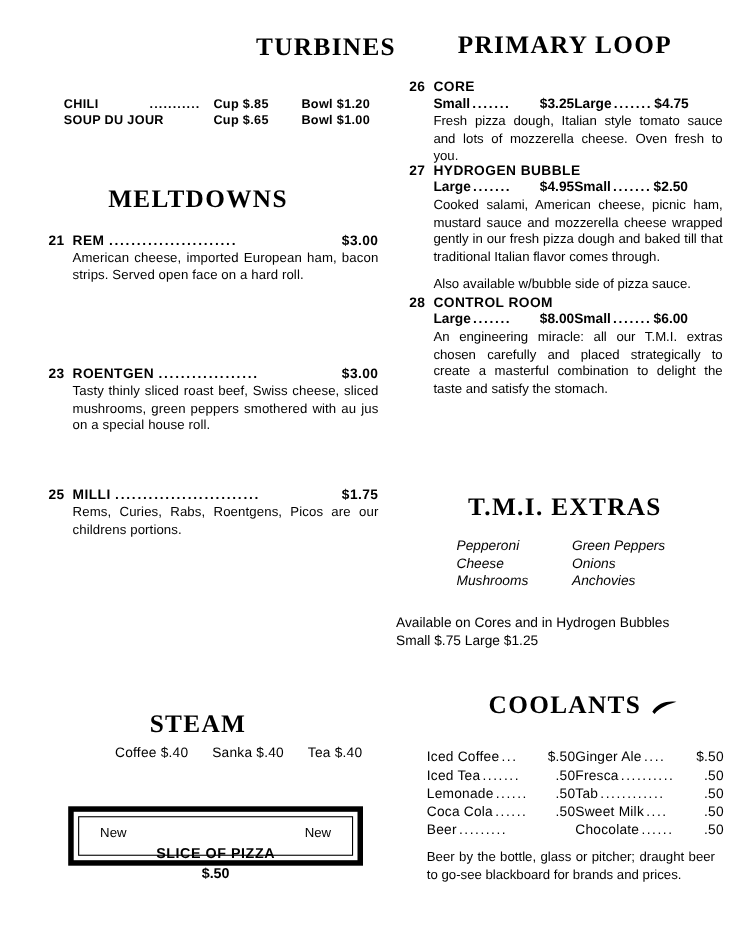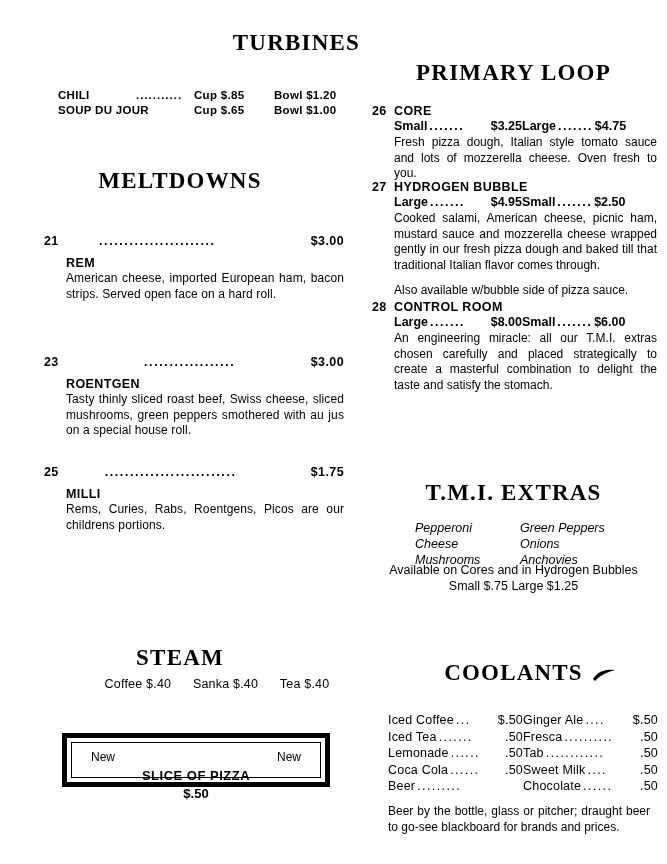--- a/index.html
+++ b/index.html
@@ -26,21 +26,20 @@
     top: 0px;
     width: 360px;
     height: 864px;
   }
   .col-right {
     position: absolute;
     left: 360px;
     top: 0px;
     width: 307px;
     height: 704px;
-    margin-top: 32px;
   }
 
   .section-title {
     text-align: center;
     font-family: "Liberation Serif", serif;
     font-weight: bold;
     font-size: 23px;
     letter-spacing: 1.2px;
   }
 
@@ -99,21 +98,20 @@
     font-size: 12.5px;
     letter-spacing: 0.4px;
   }
   .item .num {
     width: 22px;
     flex: 0 0 22px;
   }
   .item .nm {
     white-space: nowrap;
     padding-right: 4px;
-    margin-top: 44px;
   }
   .item .leader {
     flex: 1 1 auto;
     overflow: hidden;
     white-space: nowrap;
     letter-spacing: 1.6px;
     font-weight: bold;
   }
   .item .price {
     white-space: nowrap;
@@ -192,23 +190,22 @@
     font-size: 12.5px;
     line-height: 16px;
   }
   .tmi-cols .c {
     width: 105px;
     font-style: italic;
   }
   .tmi-avail {
     position: absolute;
     left: 0;
-    top: 530px;
+    top: 558px;
     width: 307px;
-    text-align: center;
     font-size: 12.5px;
     line-height: 16px;
   }
 
   
   .steam-title {
     position: absolute;
     left: 0; top: 645px; width: 360px;
   }
   .steam-row {

